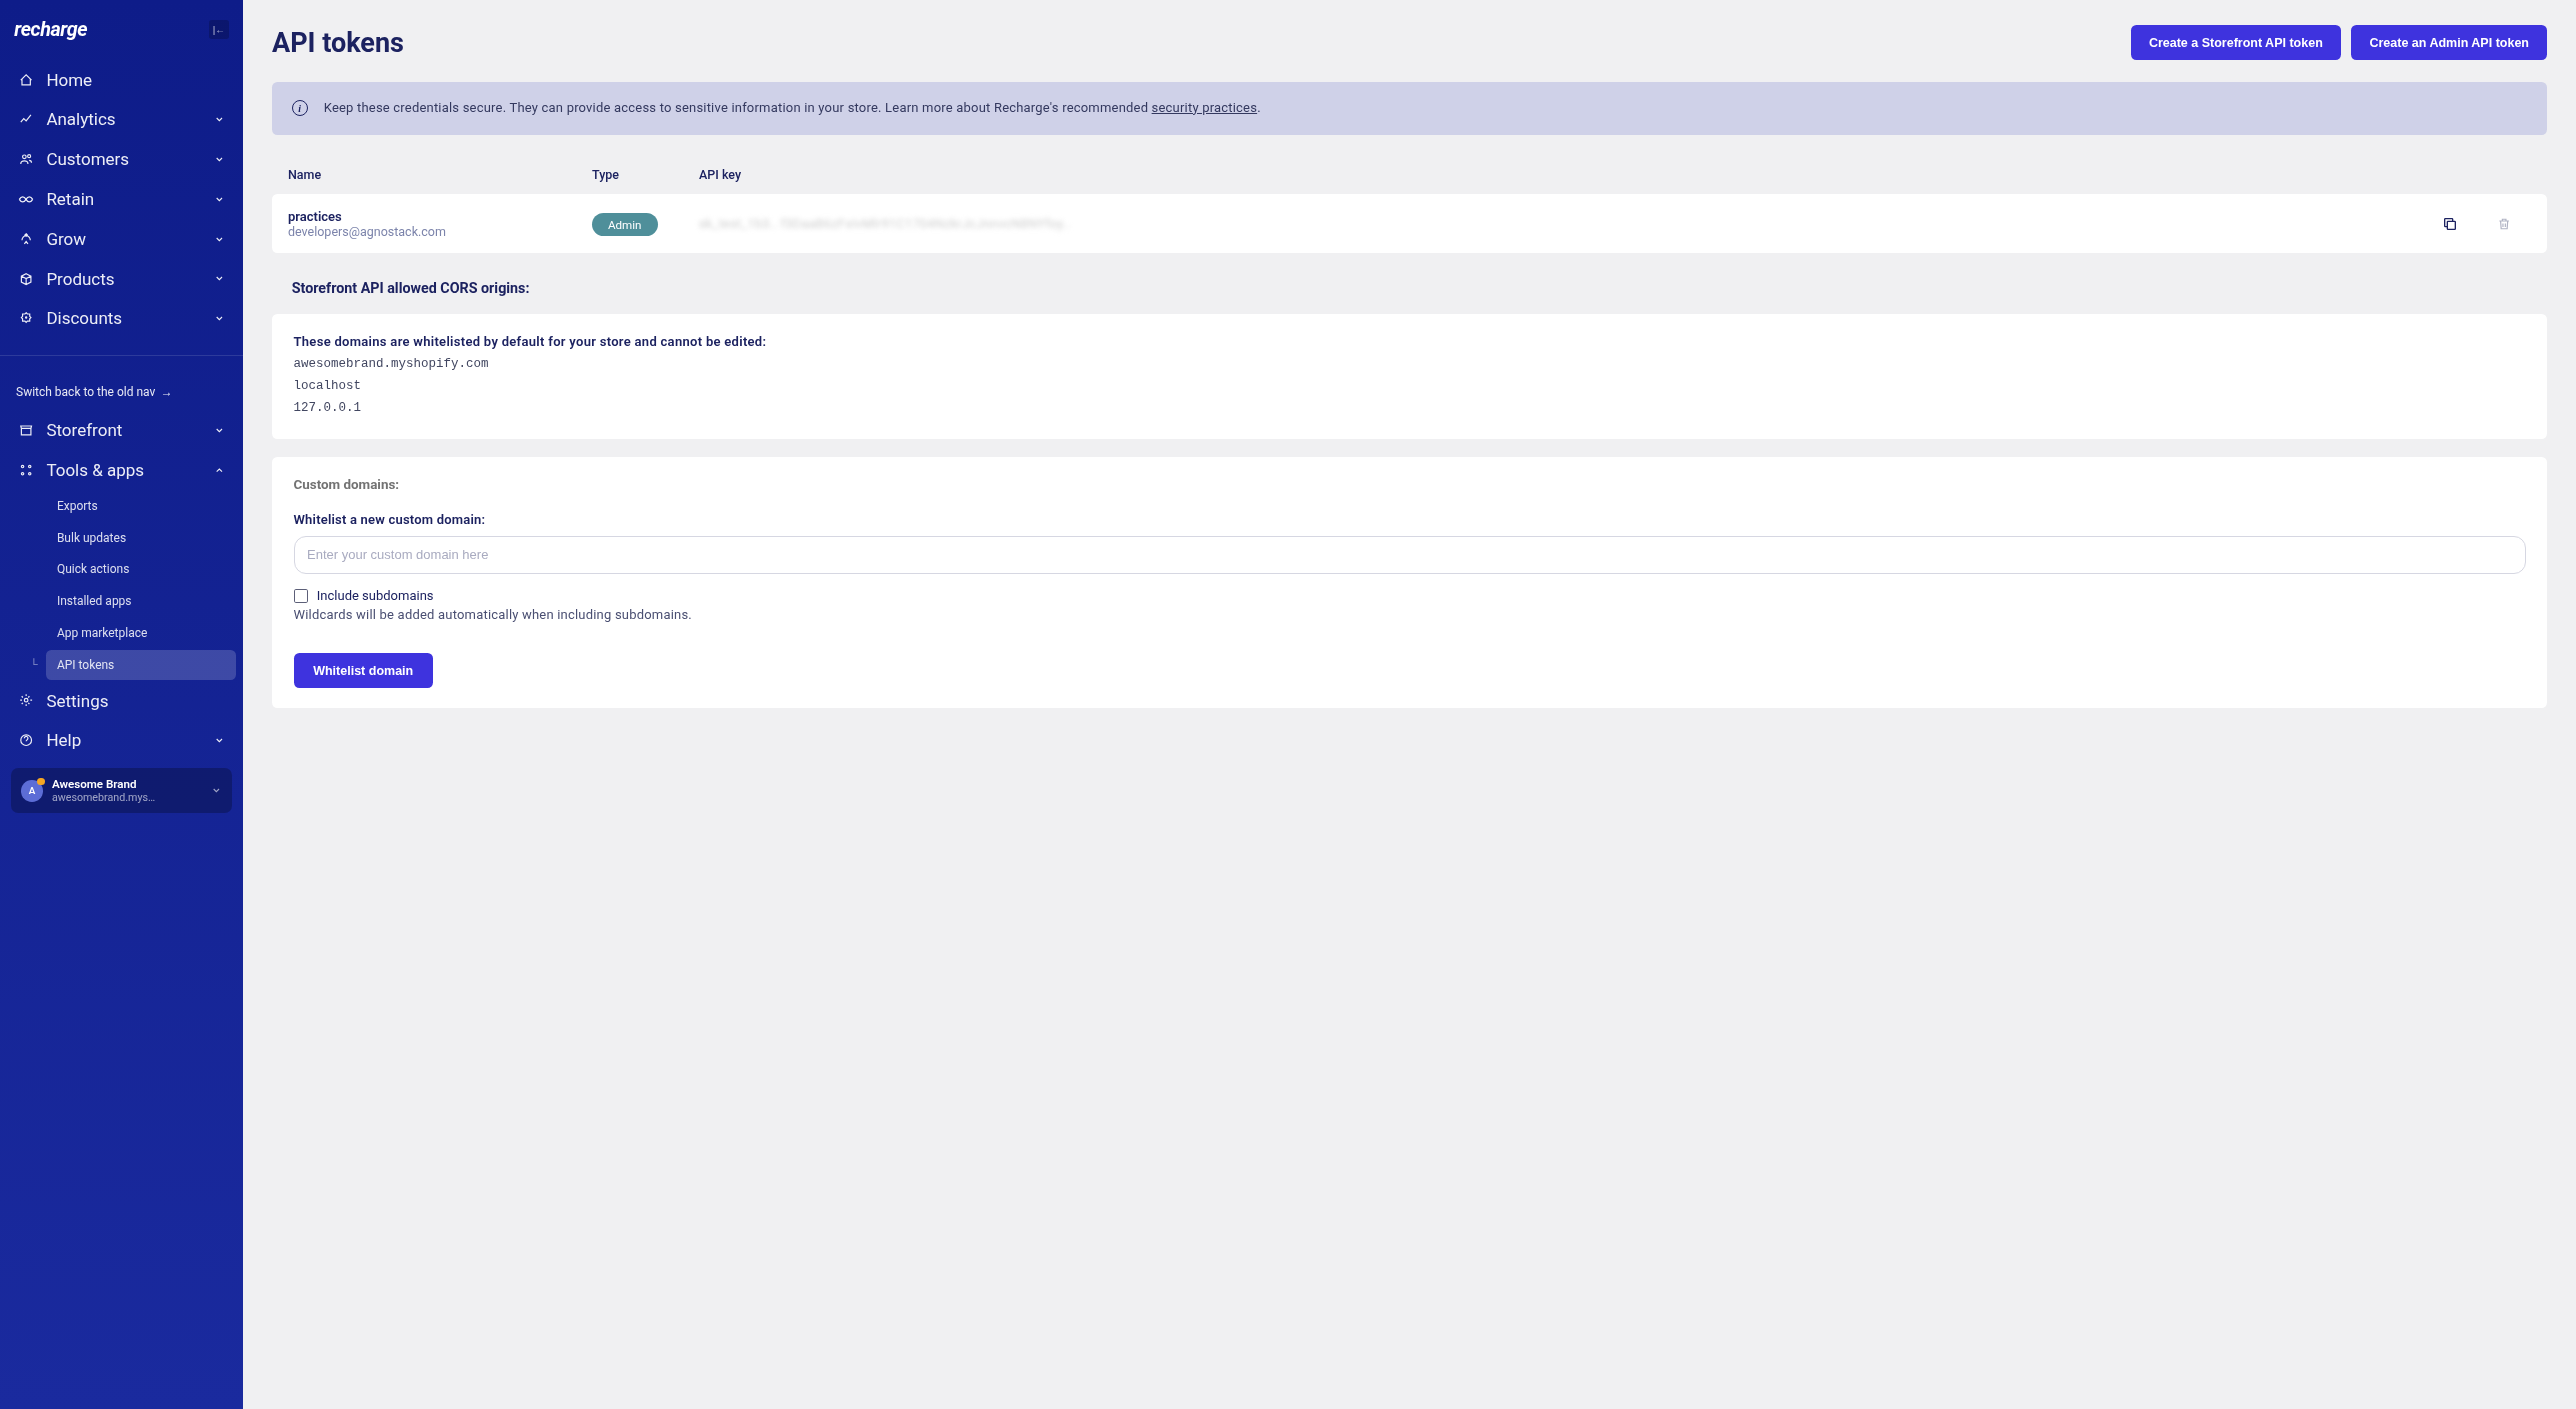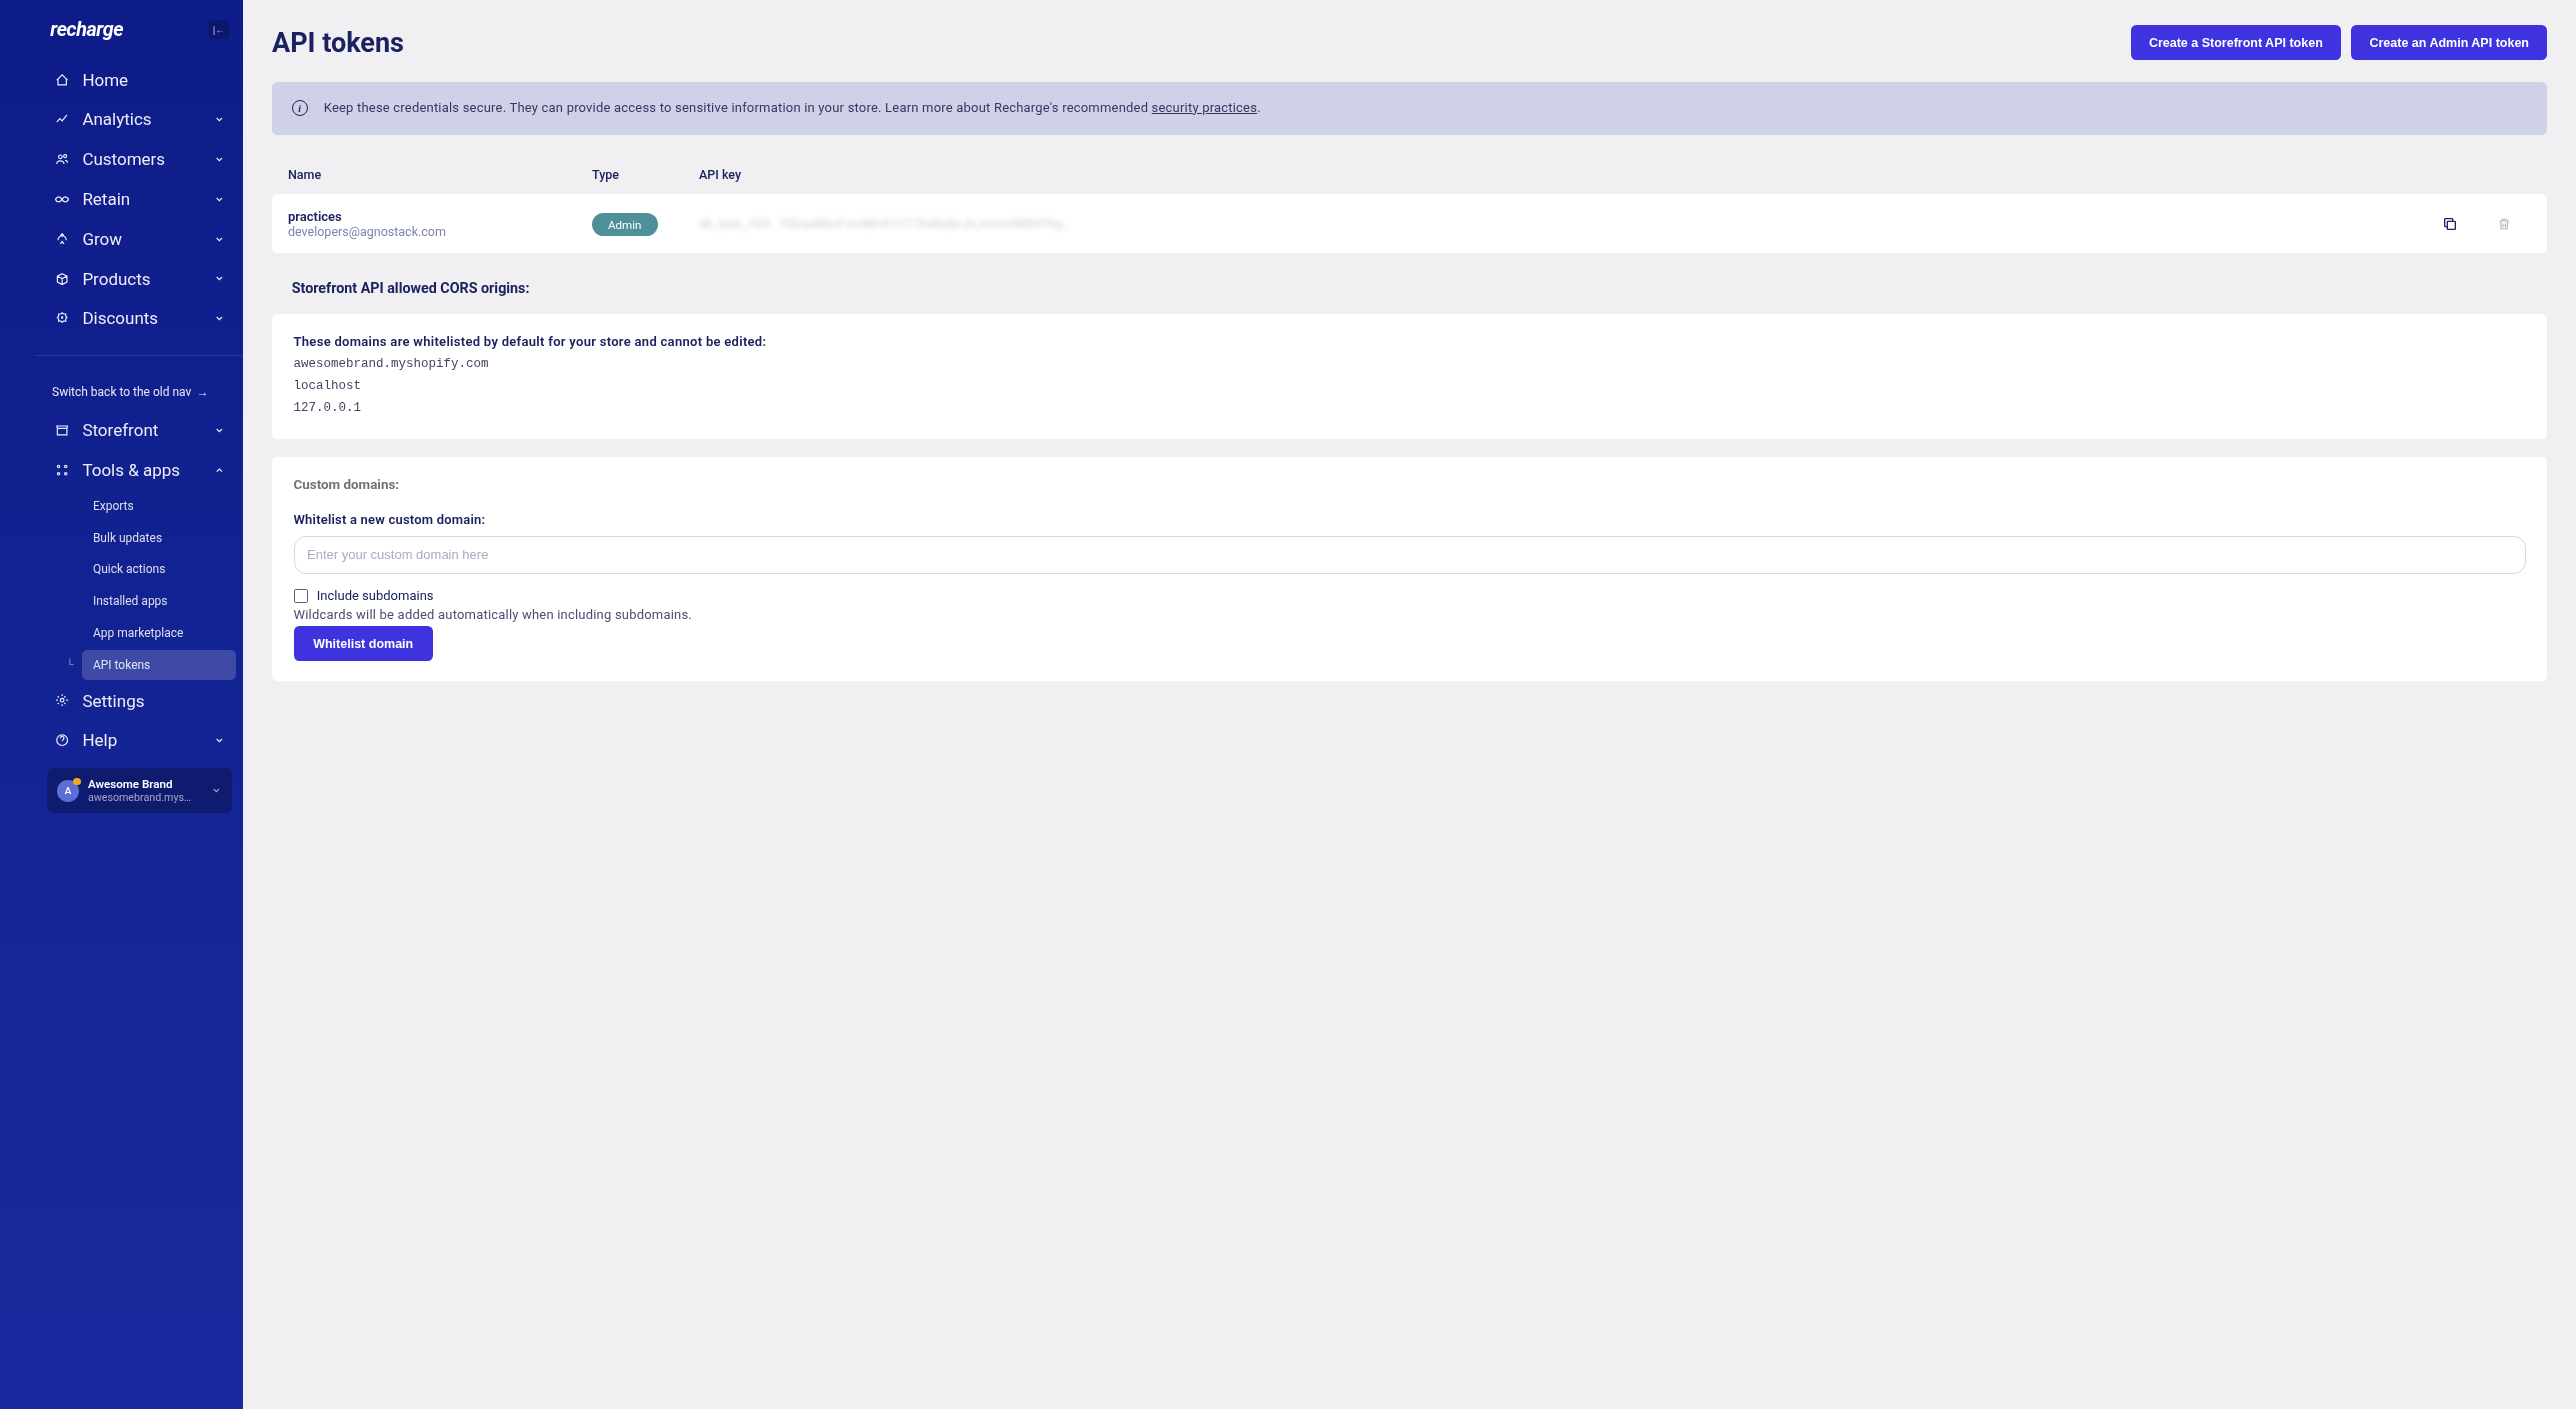--- a/index.html
+++ b/index.html
@@ -1,18 +1,18 @@
 <!DOCTYPE html>
 <html style="font-size:14.3px"><head>
 <meta charset="utf-8">
 <style>
 * { margin: 0; padding: 0; box-sizing: border-box; }
 body { font-family: -apple-system, BlinkMacSystemFont, 'Segoe UI', Roboto, sans-serif; background: #f0f0f2; display: flex; height: 100vh; overflow: hidden; }
 
-.sidebar { width: 243px; background: linear-gradient(180deg, #0e1c89 0%, #1a2a9e 100%); display: flex; flex-direction: column; position: relative; overflow-y: auto; padding-left: 36px; }
+.sidebar { width: 243px; background: linear-gradient(180deg, #0e1c89 0%, #1a2a9e 100%); display: flex; flex-direction: column; position: relative; overflow-y: auto; }
 .sidebar::-webkit-scrollbar { width: 5.4px; }
 .sidebar::-webkit-scrollbar-thumb { background: rgba(255,255,255,0.2); border-radius: 2.7px; }
 .sidebar-header { display: flex; align-items: center; justify-content: space-between; padding: 18px 14.3px 19.7px 14.3px; }
 .logo { color: white; font-size: 19.7px; font-weight: 700; font-style: italic; letter-spacing: -0.4px; }
 .collapse-btn { background: rgba(0,0,0,0.2); border: none; width: 19.7px; height: 19.7px; border-radius: 2.7px; color: rgba(255,255,255,0.7); cursor: pointer; display:flex; align-items:center; justify-content:center; font-size:9.8px; }
 
 .nav { padding: 0 7.2px; }
 .nav-item { display: flex; align-items: center; padding: 9px 10.7px; color: rgba(255,255,255,0.92); font-size: 17px; cursor: pointer; border-radius: 5.4px; margin-bottom: 1.8px; }
 .nav-item .icn { width: 16px; height: 16px; margin-right: 12.5px; display: inline-flex; align-items: center; justify-content: center; flex-shrink:0; }
 .nav-item .chev { margin-left: auto; }
@@ -56,21 +56,21 @@
 .subheading { font-size: 13px; font-weight: 600; color: #1c2260; margin-bottom: 3.6px; letter-spacing:0.3px; }
 .domain-list { font-family: 'Courier New', monospace; font-size: 12.5px; color: #424761; line-height: 1.75; margin-top: 5.4px; }
 .subtitle { font-size: 13.4px; font-weight: 700; color: #737373; margin-bottom: 19.7px; }
 .label { font-size: 13px; font-weight: 600; color: #1c2260; margin-bottom: 9px; display:block; letter-spacing:0.2px;}
 .text-input { width: 100%; border: 0.9px solid #d6d7e2; border-radius: 12px; padding: 10.7px 12.5px; font-size: 13px; color: #333; }
 .text-input::placeholder { color: #a9abc0; }
 .check-row { display: flex; align-items: center; gap: 9px; margin-top: 14.3px; }
 .checkbox { width: 14.3px; height: 14.3px; border: 1.3px solid #5c5f78; border-radius: 1.8px; cursor:pointer; }
 .check-label { font-size: 13px; color: #1c2260; }
 .help-text { font-size: 13px; color: #4a4f72; margin-top: 3.6px; letter-spacing:0.2px;}
-.btn-submit { background: #3e33de; color: white; border: none; padding: 10.7px 19.7px; font-size: 12.5px; font-weight: 600; border-radius: 5.4px; cursor: pointer; margin-top: 4px; }
+.btn-submit { background: #3e33de; color: white; border: none; padding: 10.7px 19.7px; font-size: 12.5px; font-weight: 600; border-radius: 5.4px; cursor: pointer; margin-top: 31px; }
 
 svg { display:block; }
 </style>
 </head>
 <body>
 
 <aside class="sidebar">
   <div class="sidebar-header">
     <div class="logo">recharge</div>
     <button class="collapse-btn">

